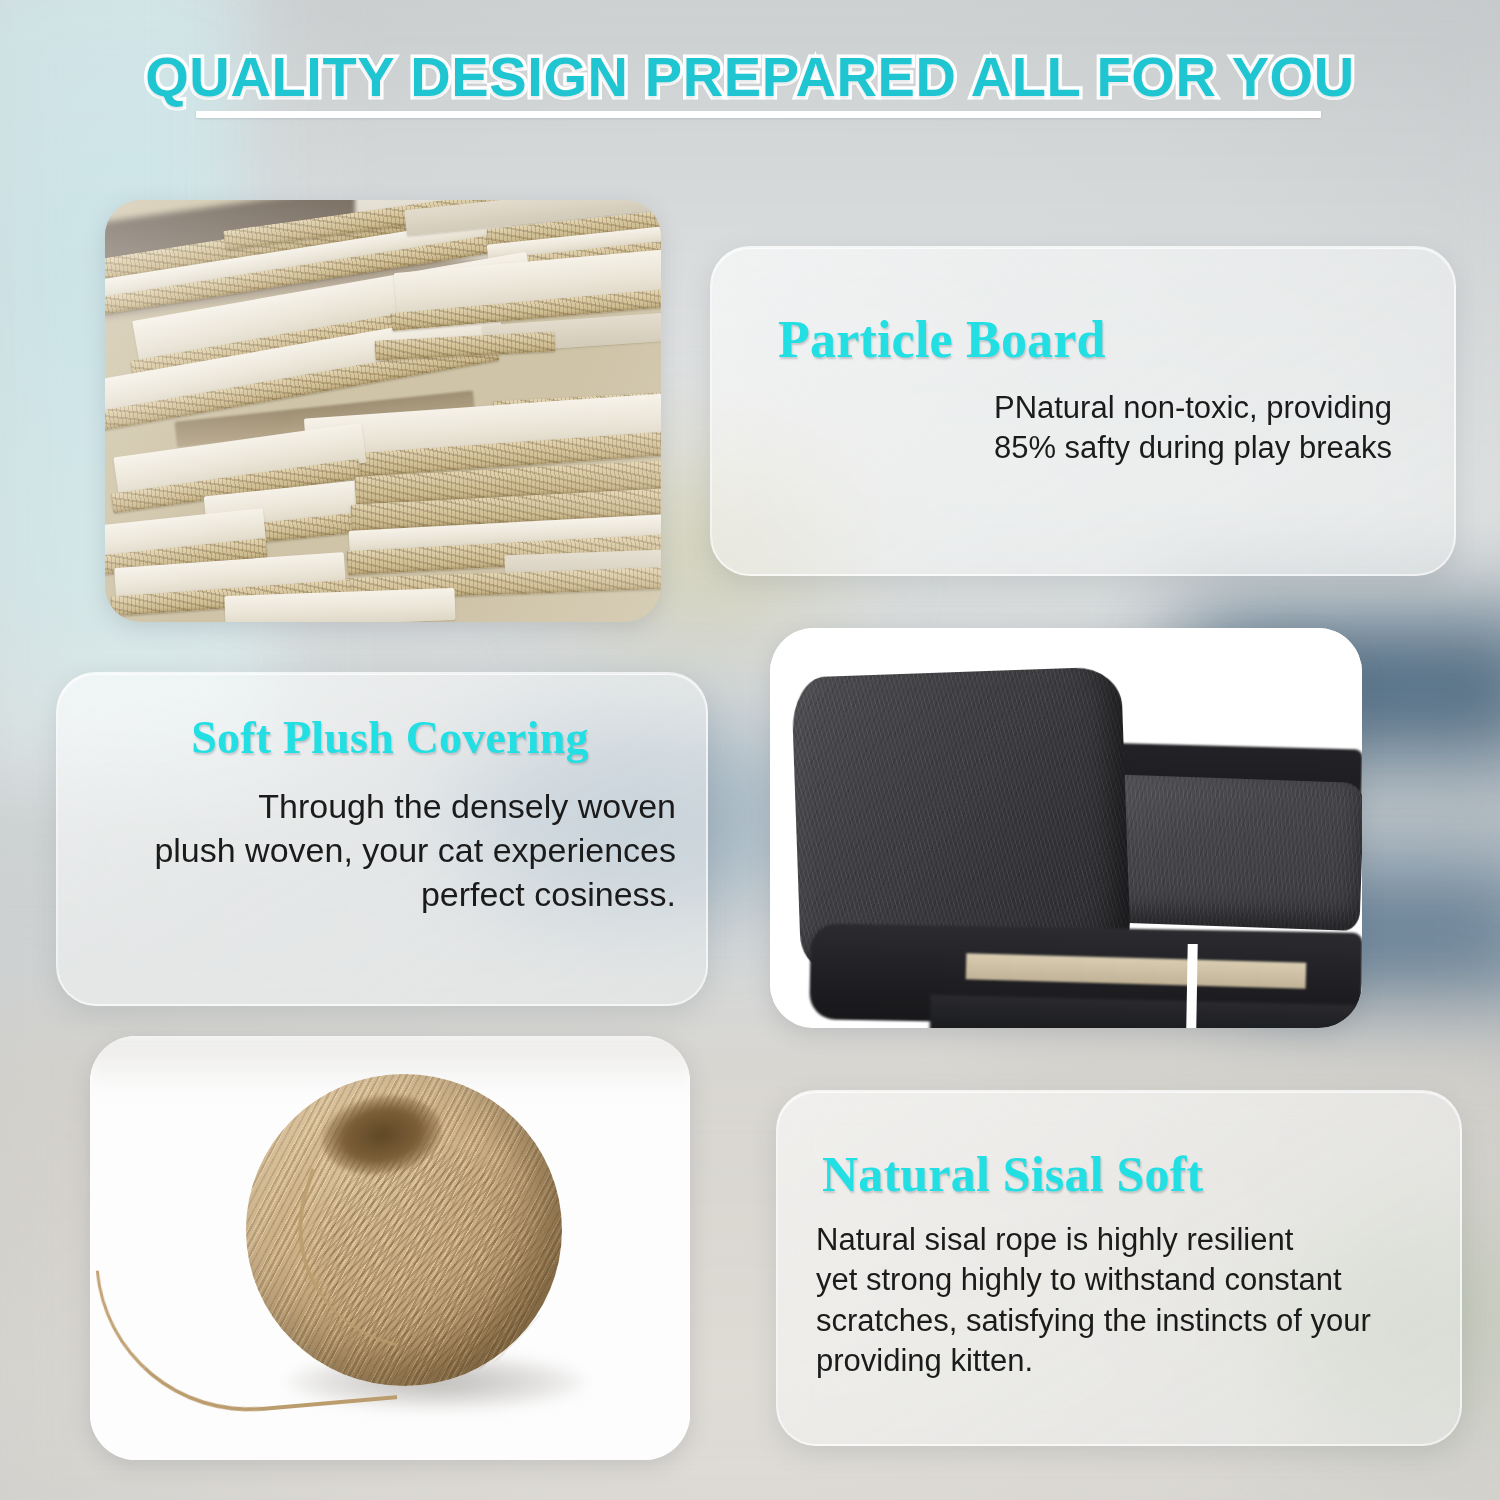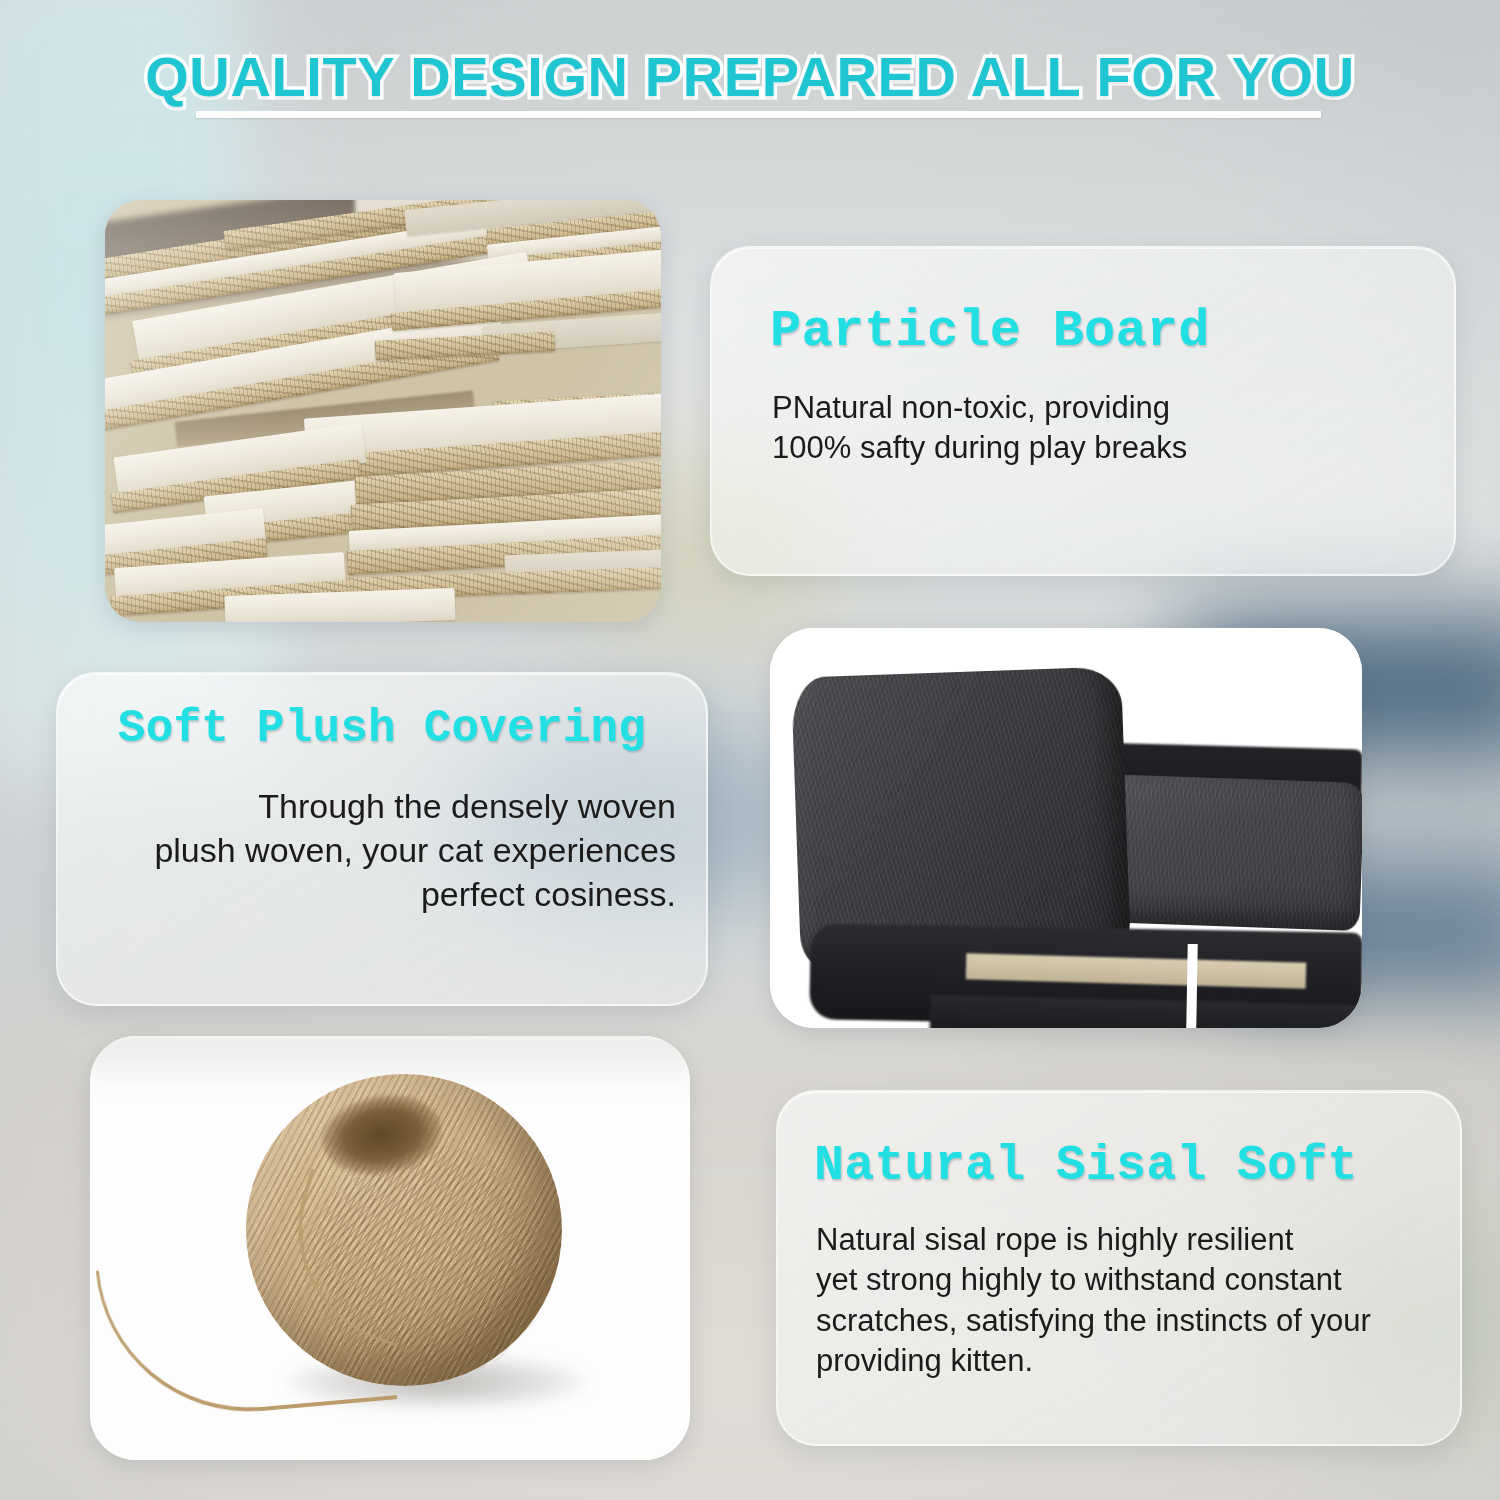--- a/index.html
+++ b/index.html
@@ -157,26 +157,26 @@
     border-radius: 40px;
     background: linear-gradient(150deg, rgba(255,255,255,.62) 0%, rgba(250,251,251,.50) 45%, rgba(243,245,245,.44) 100%);
     border: 2px solid rgba(255,255,255,.55);
     box-shadow:
       0 8px 26px rgba(110,118,126,.20),
       inset 0 1px 0 rgba(255,255,255,.75);
     backdrop-filter: blur(14px);
     -webkit-backdrop-filter: blur(14px);
   }
   .card-heading {
-    font-family: Liberation Mono, monospace;
+    font-family: Liberation Serif, serif;
     font-weight: bold;
     color: #22dfe4;
     letter-spacing: .2px;
     text-shadow: 1px 2px 2px rgba(90,100,108,.30);
-    margin: 0;
+    margin: 8px;
     line-height: 1.04;
   }
   .card-body {
     font-family: "Liberation Sans", sans-serif;
     color: #1b1b1b;
     margin: 0;
     line-height: 1.30;
   }
 
   
@@ -187,21 +187,21 @@
   #card-particle-board .card-heading {
     position: absolute;
     left: 58px; top: 57px;
     font-size: 52px;
   }
   #card-particle-board .card-body {
     position: absolute;
     left: 60px; top: 140px;
     width: 620px;
     font-size: 31px;
-    text-align: left;
+    text-align: right;
   }
 
   
   #card-soft-plush {
     left: 56px; top: 672px;
     width: 648px; height: 330px;
   }
   #card-soft-plush .card-heading {
     position: absolute;
     left: 0; top: 32px;
@@ -510,21 +510,21 @@
       <div class="board face" style="left:120px;  top:392px; width:230px; height:32px; transform:rotate(-2deg);"></div>
 
       <div class="pb-sheen"></div>
     </div>
   </div>
 
   <div class="glass-card" id="card-particle-board">
     <h2 class="card-heading">Particle Board</h2>
     <p class="card-body">
       <span>PNatural non-toxic, providing</span><br>
-      <span>100% safty during play breaks</span>
+      <span>85% safty during play breaks</span>
     </p>
   </div>
 
   <div class="glass-card" id="card-soft-plush">
     <h2 class="card-heading">Soft Plush Covering</h2>
     <p class="card-body">
       <span>Through the densely woven</span><br>
       <span>plush woven, your cat experiences</span><br>
       <span>perfect cosiness.</span>
     </p>

